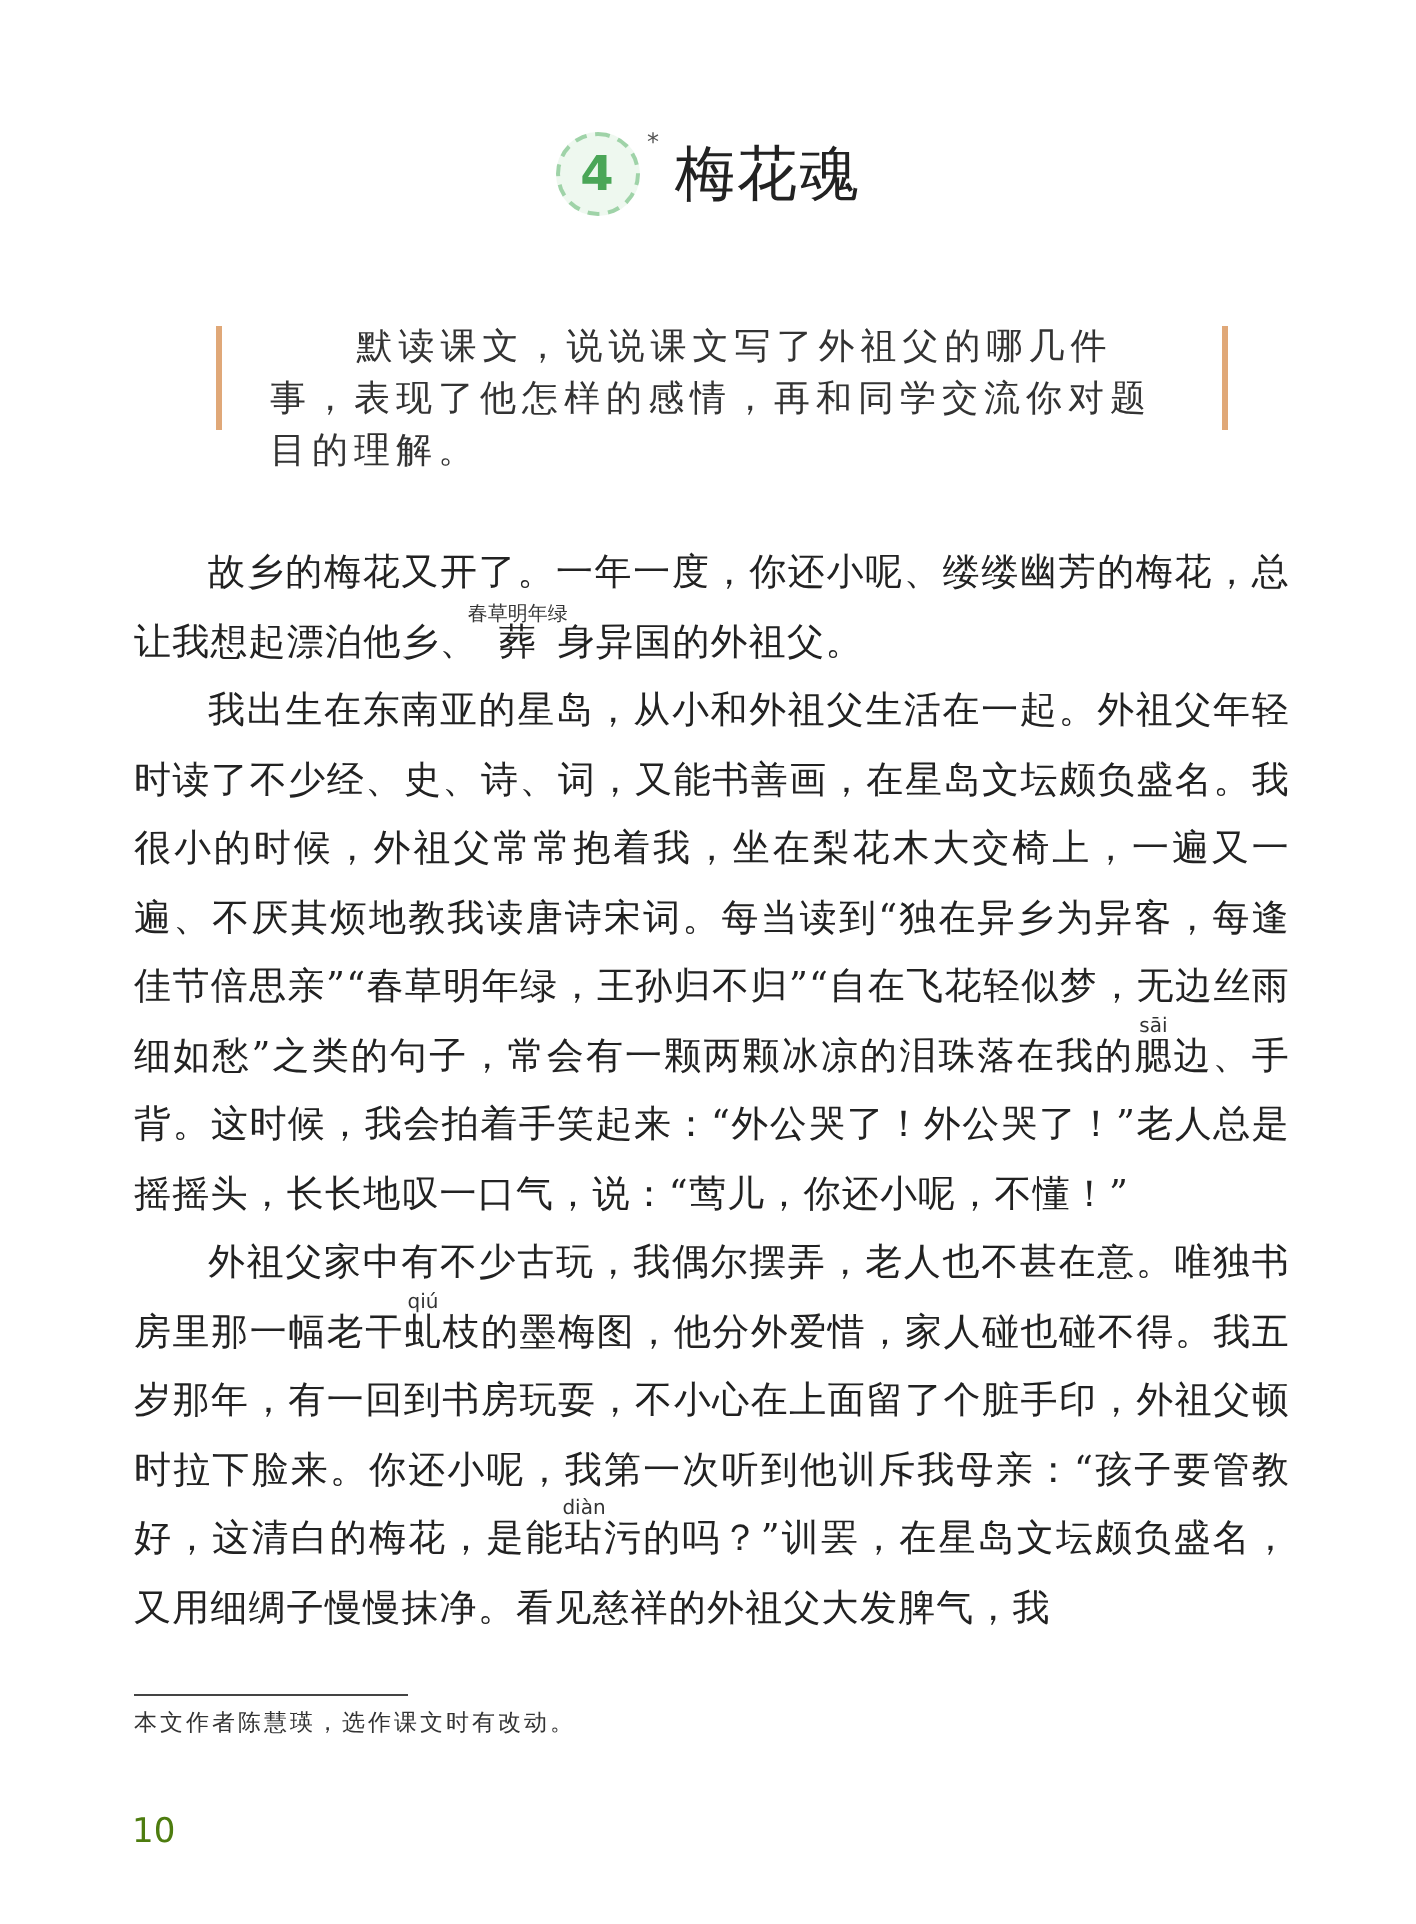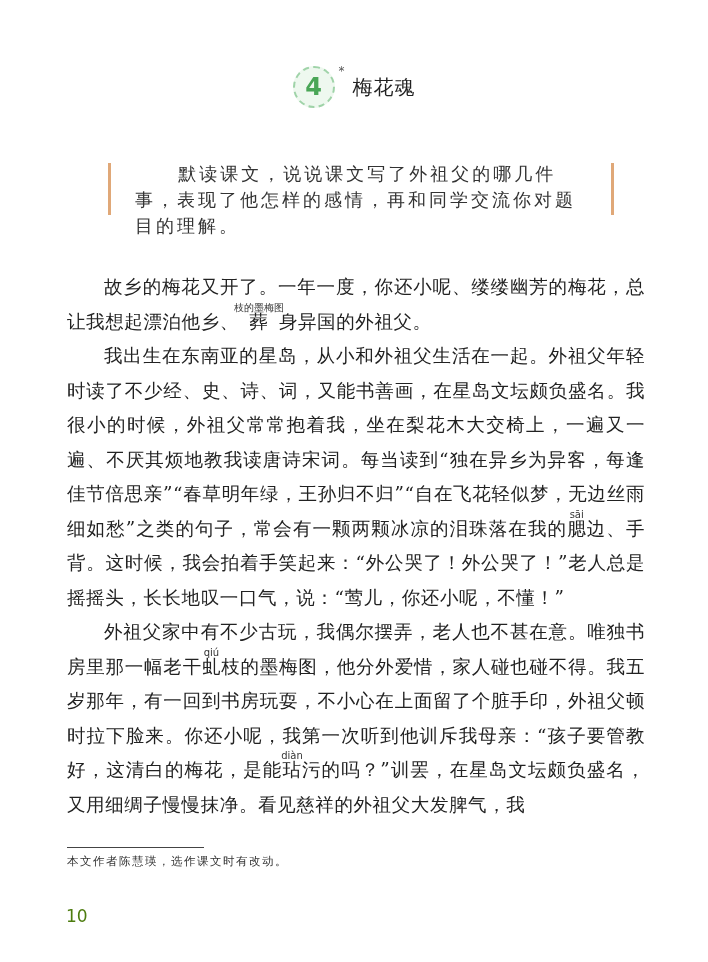--- a/index.html
+++ b/index.html
@@ -42,21 +42,21 @@
     .lesson-star {
       position: absolute;
       top: -4px;
       right: -12px;
       font-size: 12px;
       color: #555;
       font-family: "DejaVu Sans", sans-serif;
     }
     .lesson-title {
       font-family: "DejaVu Serif", serif;
-      font-size: 20px;
+      font-size: 30px;
       color: #222;
       letter-spacing: 1px;
     }
     .prompt-box {
       position: absolute;
       top: 163px;
       left: 108px;
       width: 506px;
       height: 52px;
       border-left: 3px solid #e0a878;
@@ -131,21 +131,21 @@
     <span class="lesson-star">*</span>
   </div>
   <span class="lesson-title">梅花魂</span>
 </div>
 
 <div class="prompt-box">
   <p class="prompt-text">默读课文，说说课文写了外祖父的哪几件事，表现了他怎样的感情，再和同学交流你对题目的理解。</p>
 </div>
 
 <div class="body-text">
-  <p class="para"><span>故乡的梅花又开了。一年一度，你还小呢、缕缕幽芳的梅花，总让我想起漂泊他乡、</span><ruby><span>葬</span><rt>枝的墨梅图</rt></ruby><span>身异国的外祖父。</span></p>
+  <p class="para"><span>故乡的梅花又开了。一年一度，你还小呢、缕缕幽芳的梅花，总让我想起漂泊他乡、</span><ruby><span>葬</span><rt>春草明年绿</rt></ruby><span>身异国的外祖父。</span></p>
 
   <p class="para"><span>我出生在东南亚的星岛，从小和外祖父生活在一起。外祖父年轻时读了不少经、史、诗、词，又能书善画，在星岛文坛颇负盛名。我很小的时候，外祖父常常抱着我，坐在梨花木大交椅上，一遍又一遍、不厌其烦地教我读唐诗宋词。每当读到“独在异乡为异客，每逢佳节倍思亲”“春草明年绿，王孙归不归”“自在飞花轻似梦，无边丝雨细如愁”之类的句子，常会有一颗两颗冰凉的泪珠落在我的</span><ruby><span>腮</span><rt>sāi</rt></ruby><span>边、手背。这时候，我会拍着手笑起来：“外公哭了！外公哭了！”老人总是摇摇头，长长地叹一口气，说：“莺儿，你还小呢，不懂！”</span></p>
 
   <p class="para"><span>外祖父家中有不少古玩，我偶尔摆弄，老人也不甚在意。唯独书房里那一幅老干</span><ruby><span>虬</span><rt>qiú</rt></ruby><span>枝的墨梅图，他分外爱惜，家人碰也碰不得。我五岁那年，有一回到书房玩耍，不小心在上面留了个脏手印，外祖父顿时拉下脸来。你还小呢，我第一次听到他训斥我母亲：“孩子要管教好，这清白的梅花，是能</span><ruby><span>玷</span><rt>diàn</rt></ruby><span>污的吗？”训罢，在星岛文坛颇负盛名，又用细绸子慢慢抹净。看见慈祥的外祖父大发脾气，我</span></p>
 </div>
 
 <div class="footnote-rule"></div>
 <div class="footnote">本文作者陈慧瑛，选作课文时有改动。</div>
 
 <div class="page-number">10</div>

